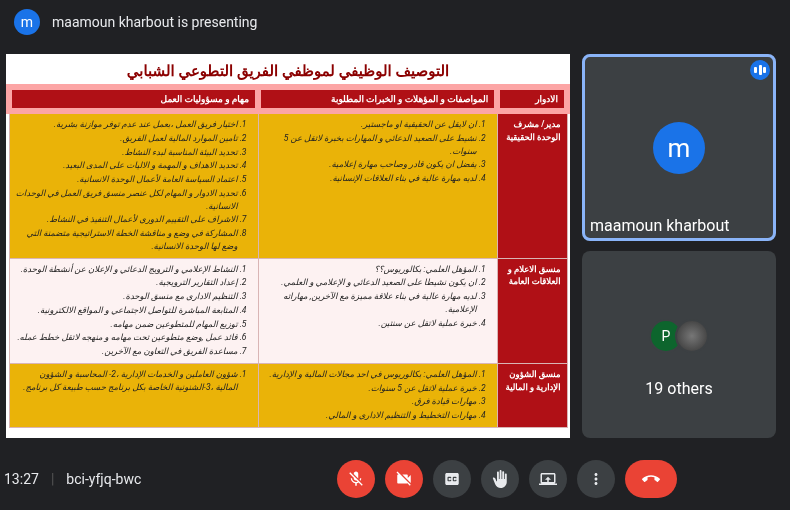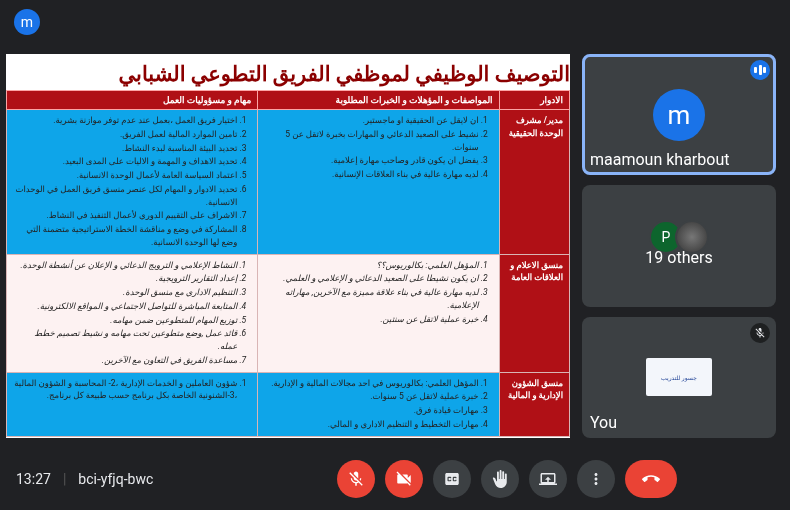--- a/index.html
+++ b/index.html
@@ -7,28 +7,28 @@
 
     
     .header { height: 44px; display: flex; align-items: center; padding: 0 14px; }
     .header .avatar { width: 26px; height: 26px; border-radius: 50%; background: #1a73e8; color: #fff; display: flex; align-items: center; justify-content: center; font-size: 14px; margin-right: 12px; }
     .header .title { font-size: 14px; color: #e8eaed; }
 
     
     .main { position: absolute; top: 44px; bottom: 62px; left: 0; right: 0; padding: 10px 14px 10px 6px; display: flex; gap: 12px; }
 
     .presentation { flex: 1; background: #fff; position: relative; overflow: hidden; }
-    .pres-title { color: #8b0000; font-weight: 700; font-size: 21px; padding: 8px 0 4px; direction: rtl; }
+    .pres-title { text-align: center; color: #8b0000; font-weight: 700; font-size: 15px; padding: 8px 0 4px; direction: rtl; }
 
     
     .pres-table { width: 100%; border-collapse: collapse; direction: rtl; font-size: 8.5px; color: #222; }
-    .pres-table th { background: #b01016; color: #fff; font-weight: 600; text-align: right; padding: 4px 6px; font-size: 9px; border: 1px solid #fca5a5; }
+    .pres-table th { background: #b01016; color: #fff; font-weight: 600; text-align: right; padding: 4px 6px; font-size: 9px; border: 6px solid #fca5a5; }
     .pres-table td { vertical-align: top; padding: 4px 6px; border: 1px solid #d9b5b5; line-height: 1.5; text-align: right; }
     .label-cell { background: #b01016; color: #fff; font-weight: 700; width: 70px; font-size: 8.5px; }
-    .row-a td:not(.label-cell) { background: #0ea5e9; }
+    .row-a td:not(.label-cell) { background: #eab308; font-style: italic; }
     .row-b td:not(.label-cell) { background: #fdf2f2; font-style: italic; }
     .col-mid { width: 240px; }
     .col-left { width: 250px; }
     .pres-table ol { padding-right: 14px; }
     .pres-table li { margin-bottom: 1px; }
 
     
     .sidebar { width: 194px; display: flex; flex-direction: column; gap: 10px; }
     .tile { flex: 1; background: #3c4043; border-radius: 8px; position: relative; display: flex; flex-direction: column; align-items: center; justify-content: center; cursor: pointer; }
     .tile.active { outline: 3px solid #8ab4f8; outline-offset: -3px; }
@@ -40,37 +40,38 @@
     .sound-bars { display: flex; gap: 1.5px; align-items: center; }
     .sound-bars span { width: 3px; background: #fff; border-radius: 1px; }
     .sound-bars span:nth-child(1){height:6px;} .sound-bars span:nth-child(2){height:10px;} .sound-bars span:nth-child(3){height:6px;}
     .mini-av { width: 34px; height: 34px; border-radius: 50%; display: flex; align-items: center; justify-content: center; font-size: 14px; color: #fff; border: 2px solid #3c4043; }
     .mini-1 { background: #0d652d; } .mini-2 { background: #5f6368; margin-left: -8px; background-image: radial-gradient(#777,#333); }
 
     .you-img { width: 66px; height: 38px; background: #f3f6fb; display:flex;align-items:center;justify-content:center;border-radius:2px; }
     .you-img span { font-size: 6px; color:#2a4b9b; direction:rtl; }
 
     
-    .footer { position: absolute; bottom: 0; left: 0; right: 4px; height: 62px; display: flex; align-items: center; padding: 0 16px; }
+    .footer { position: absolute; bottom: 0; left: 0; right: 4px; height: 62px; display: flex; align-items: center; padding: 0 4px; }
     .meet-info { display: flex; align-items: center; gap: 12px; font-size: 14px; }
     .divider { color: #555; }
     .controls { flex: 1; display: flex; align-items: center; justify-content: center; gap: 10px; margin-left: 90px; }
     .ctrl-btn { width: 38px; height: 38px; border-radius: 50%; background: #3c4043; display: flex; align-items: center; justify-content: center; cursor: pointer; }
     .ctrl-btn.red { background: #ea4335; }
     .ctrl-btn.hangup { width: 52px; border-radius: 20px; background: #ea4335; }
     .ctrl-btn svg { width: 18px; height: 18px; fill: #e8eaed; }
     .ctrl-btn.red svg, .ctrl-btn.hangup svg { fill: #fff; }
 
     .mic-off-ico svg { width:12px; height:12px; fill:#e8eaed; }
   </style>
 </head>
 <body>
 
 <div class="header">
   <div class="avatar">m</div>
+  <div class="title">maamoun kharbout is presenting</div>
 </div>
 
 <div class="main">
 
   <div class="presentation">
     <div class="pres-title">التوصيف الوظيفي لموظفي الفريق التطوعي الشبابي</div>
     <table class="pres-table">
       <thead>
         <tr>
           <th style="width:70px">الادوار</th>
@@ -114,21 +115,21 @@
                 <li>خبرة عملية لاتقل عن سنتين.</li>
               </ol>
             </td>
             <td class="col-left">
               <ol>
                 <li>النشاط الإعلامي و الترويج الدعائي و الإعلان عن أنشطة الوحدة.</li>
                 <li>إعداد التقارير الترويجية.</li>
                 <li>التنظيم الاداري مع منسق الوحدة.</li>
                 <li>المتابعة المباشرة للتواصل الاجتماعي و المواقع الالكترونية.</li>
                 <li>توزيع المهام للمتطوعين ضمن مهامه.</li>
-                <li>قائد عمل ,وضع متطوعين تحت مهامه و نشيط تصميم خطط عمله.</li>
+                <li>قائد عمل ,وضع متطوعين تحت مهامه و منهجه لاتقل خطط عمله.</li>
                 <li>مساعدة الفريق في التعاون مع الآخرين.</li>
               </ol>
             </td>
           </tr>
           <tr class="row-a">
             <td class="label-cell">منسق الشؤون الإدارية و
 المالية</td>
             <td class="col-mid">
               <ol>
                 <li>المؤهل العلمي: بكالوريوس في احد مجالات المالية و الإدارية.</li>
@@ -163,31 +164,20 @@
 
     <div class="tile">
       <div style="display:flex">
         <div class="mini-av mini-1">P</div>
         <div class="mini-av mini-2"></div>
       </div>
       <div style="height:18px"></div>
       <div class="label" style="left:50%;transform:translateX(-50%);bottom:40px;position:absolute">19 others</div>
     </div>
 
-    <div class="tile">
-      <div class="mute-ind mic-off-ico">
-        <svg viewBox="0 0 24 24">
-            <path d="M19 11h-1.7c0 .74-.16 1.43-.43 2.05l1.23 1.23c.56-.98.9-2.09.9-3.28zm-4.02.17V5c0-1.66-1.34-3-3-3S9 3.34 9 5v.18l5.98 5.99zM4.27 3L3 4.27l6.01 6.01V11c0 1.66 1.33 3 2.99 3 .22 0 .44-.03.65-.08l1.66 1.66c-.71.33-1.5.52-2.31.52-2.76 0-5.3-2.1-5.3-5.1H5c0 3.41 2.72 6.23 6 6.72V21h2v-3.28c.91-.13 1.77-.45 2.54-.9L19.73 21 21 19.73 4.27 3z"></path>
-          </svg>
-      </div>
-      <div class="you-img">
-          <span>جسور للتدريب</span>
-        </div>
-      <div class="label">You</div>
-    </div>
 
   </div>
 </div>
 
 <div class="footer">
   <div class="meet-info">
     <span>13:27</span>
     <span class="divider">|</span>
     <span>bci-yfjq-bwc</span>
   </div>

